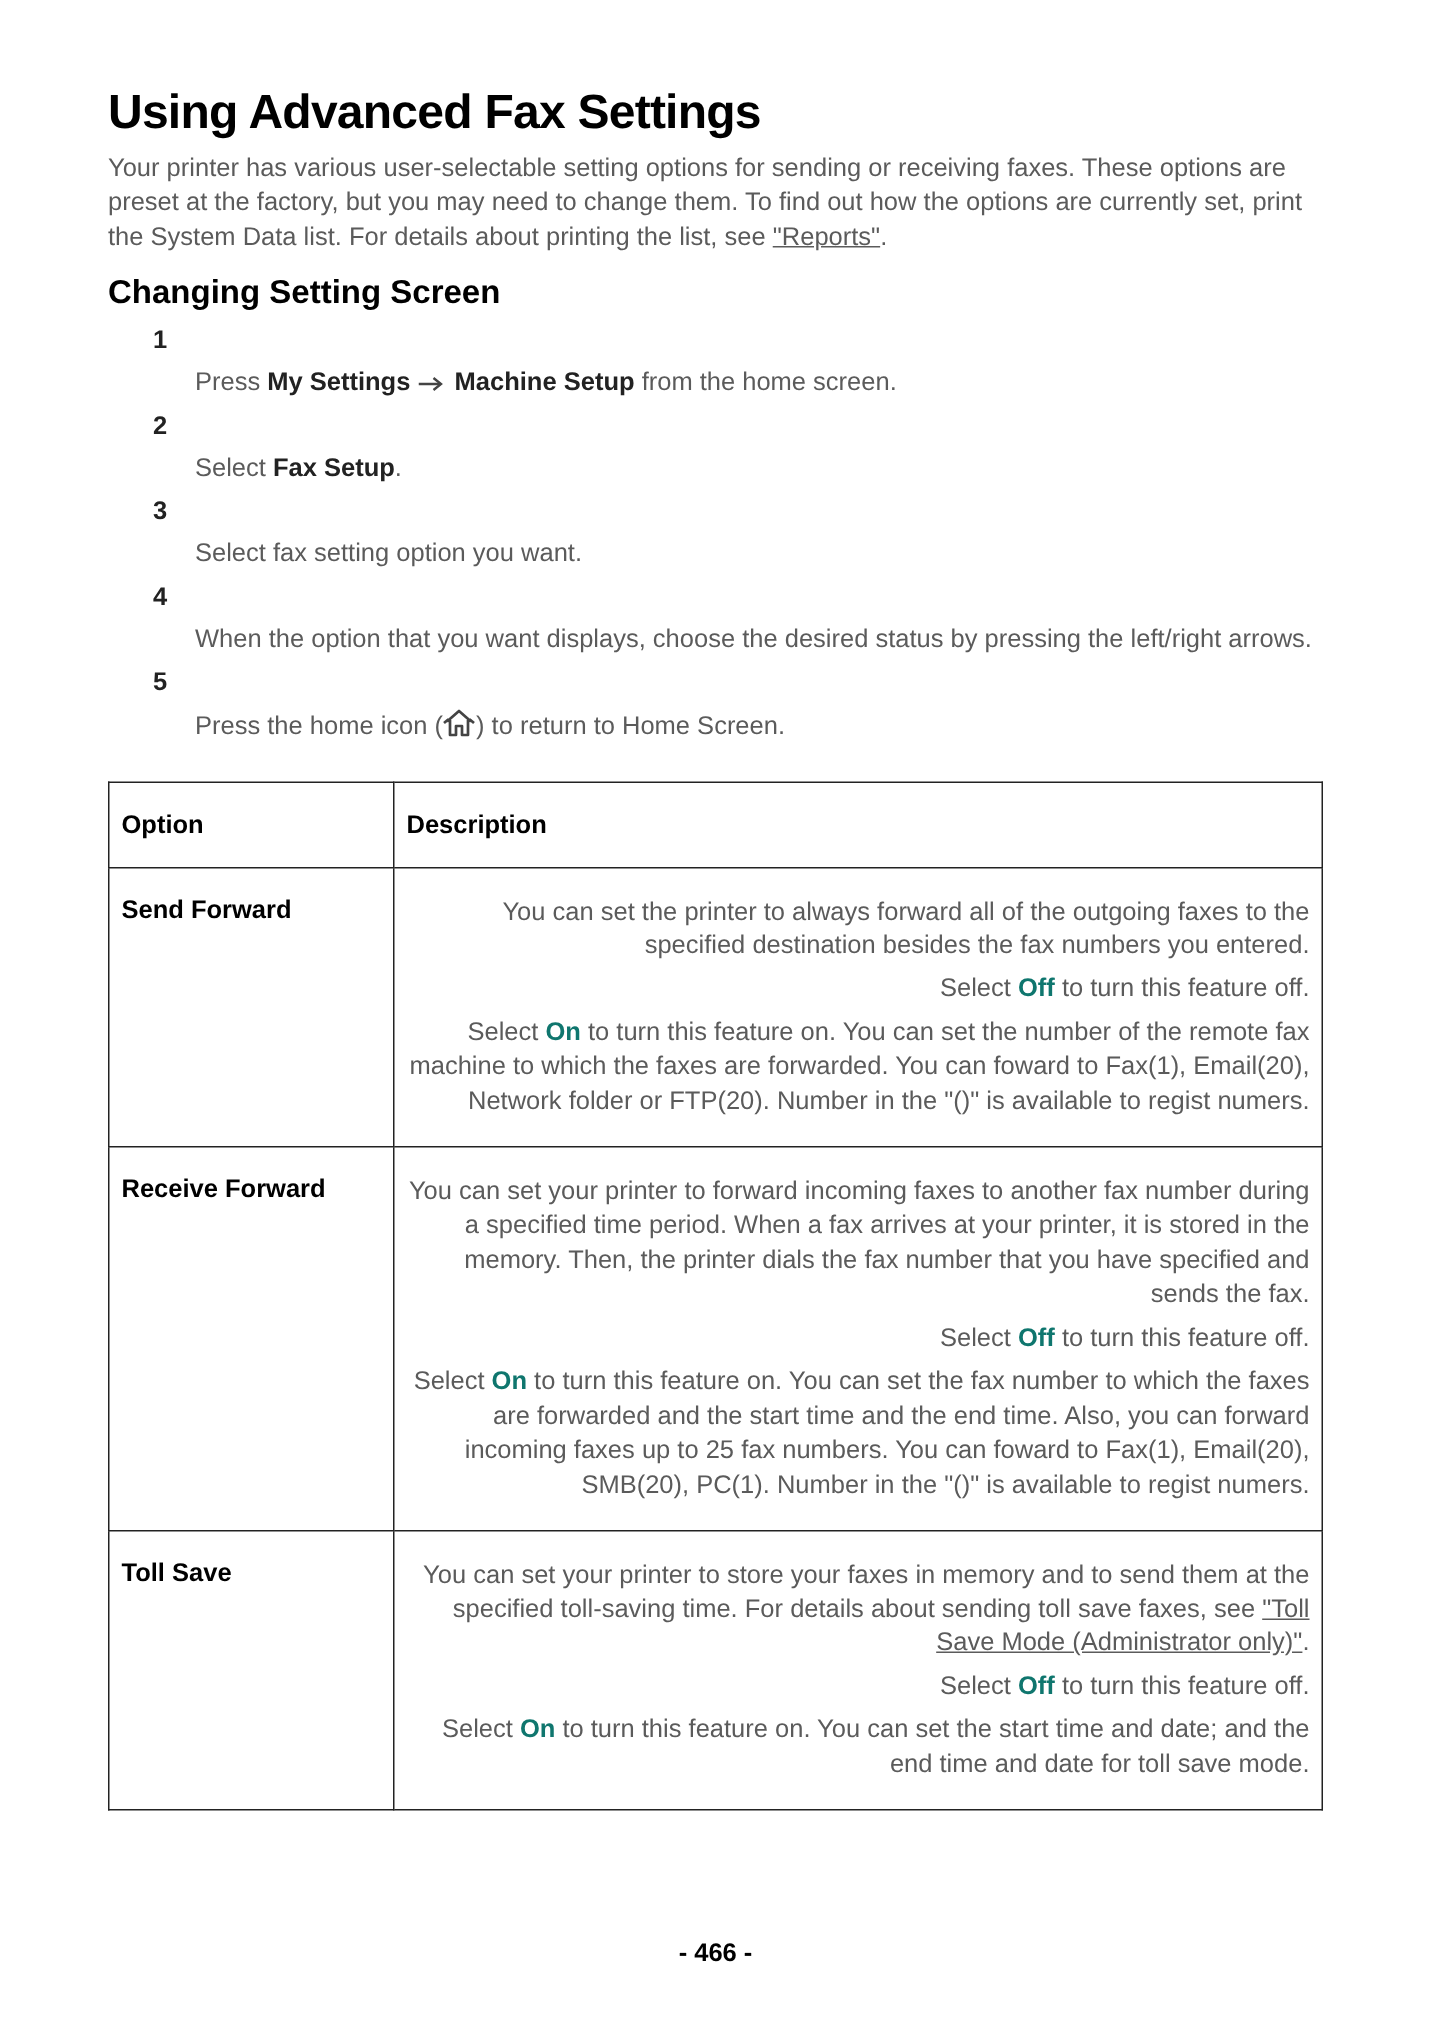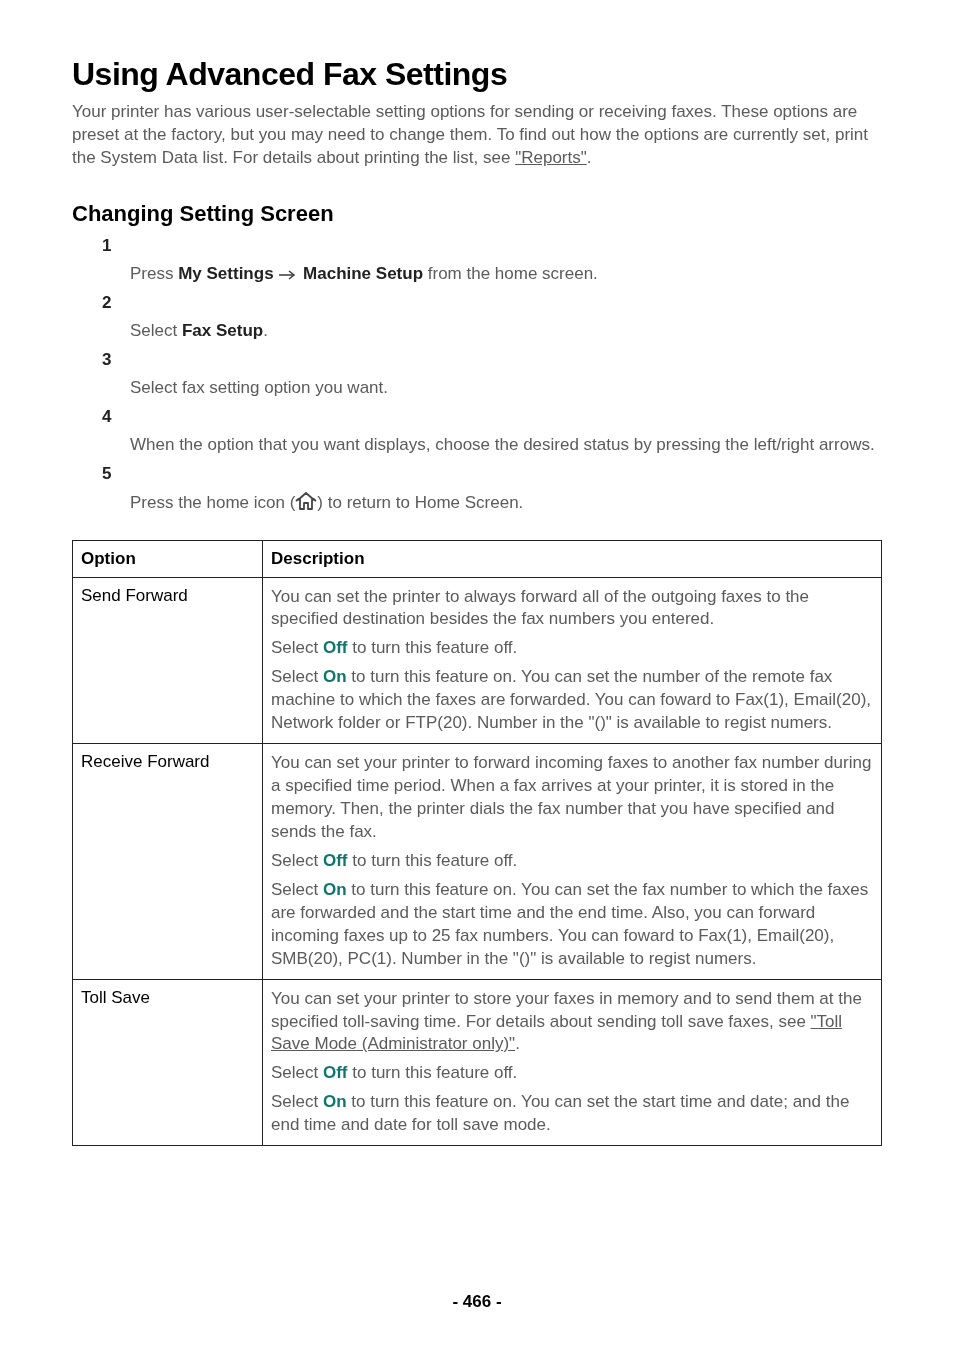--- a/index.html
+++ b/index.html
@@ -17,21 +17,21 @@
 h1 {
   font-size: 32px;
   font-weight: bold;
   margin-bottom: 8px;
   letter-spacing: -0.5px;
 }
 .intro {
   font-size: 17px;
   color: #5b5b5b;
   line-height: 1.35;
-  margin-bottom: 31px;
+  margin-bottom: 12px;
 }
 .intro .link { text-decoration: underline; }
 h2 {
   font-size: 22px;
   font-weight: bold;
   margin-bottom: 8px;
 }
 ol.steps {
   list-style: none;
   margin: 0 0 22px 30px;
@@ -63,32 +63,32 @@
   display: inline-block;
   vertical-align: -3px;
 }
 table {
   border-collapse: collapse;
   width: 100%;
   margin-top: 6px;
 }
 th, td {
   border: 1.5px solid #222;
-  padding: 8px 8px;
+  padding: 18px 8px;
   text-align: left;
   vertical-align: top;
   font-size: 17px;
 }
 th { font-weight: bold; }
 td.opt {
-  font-weight: normal;
+  font-weight: bold;
   width: 190px;
 }
 td.desc { color: #5b5b5b; line-height: 1.35; }
-td.desc p { margin-bottom: 6px; }
+td.desc p { margin-bottom: 6px; text-align: right; }
 td.desc p:last-child { margin-bottom: 0; }
 td.desc b { color: #0f766e; }
 td.desc .link { text-decoration: underline; }
 .pagenum {
   position: absolute;
   bottom: 40px;
   left: 0;
   right: 0;
   text-align: center;
   font-weight: bold;

